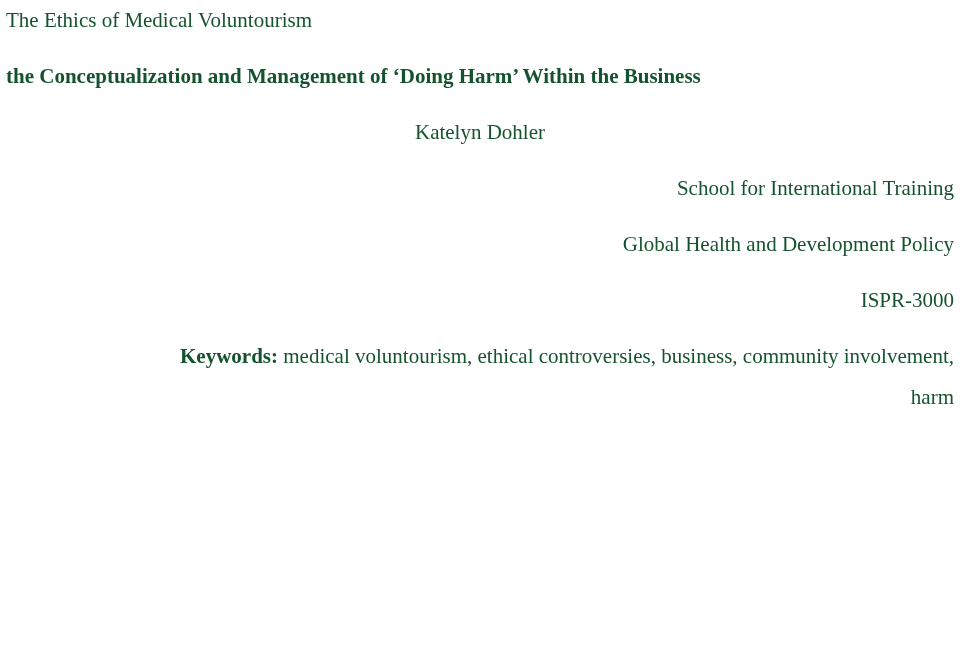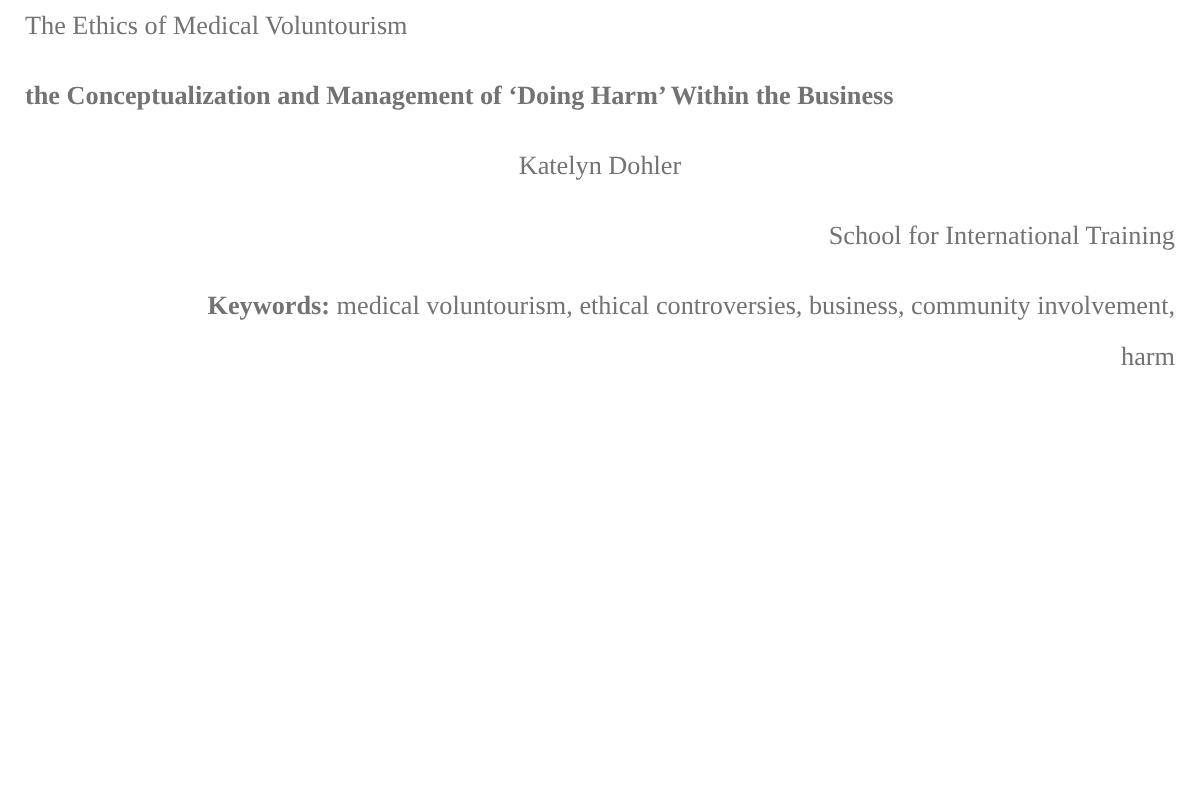--- a/index.html
+++ b/index.html
@@ -9,23 +9,23 @@
   }
   body {
     width: 960px;
     height: 648px;
     overflow: hidden;
   }
   .page {
     box-sizing: border-box;
     width: 960px;
     height: 648px;
-    padding: 0 20px;
+    padding: 0 6px;
     background: #ffffff;
-    color: #737373;
+    color: #14532d;
     font-family: "Liberation Serif", "DejaVu Serif", serif;
     font-size: 21px;
     line-height: 41px;
   }
   .page p {
     margin: 0 0 15px 0;
   }
   .running-head {
     margin-top: -5px;
     text-align: left;
@@ -64,18 +64,20 @@
 
   <p class="running-head">The Ethics of Medical Voluntourism</p>
 
 
   <p class="title-line-2">the Conceptualization and Management of ‘Doing Harm’ Within the Business</p>
 
   <p class="author-line">Katelyn Dohler</p>
 
   <p class="center-line">School for International Training</p>
 
+  <p class="center-line">Global Health and Development Policy</p>
 
+  <p class="center-line">ISPR-3000</p>
 
 
   <p class="keywords-para"><span class="keywords-label">Keywords:</span><span> medical voluntourism, ethical controversies, business, community involvement,</span><br><span>harm</span></p>
 
 </div>
 
 </body></html>

